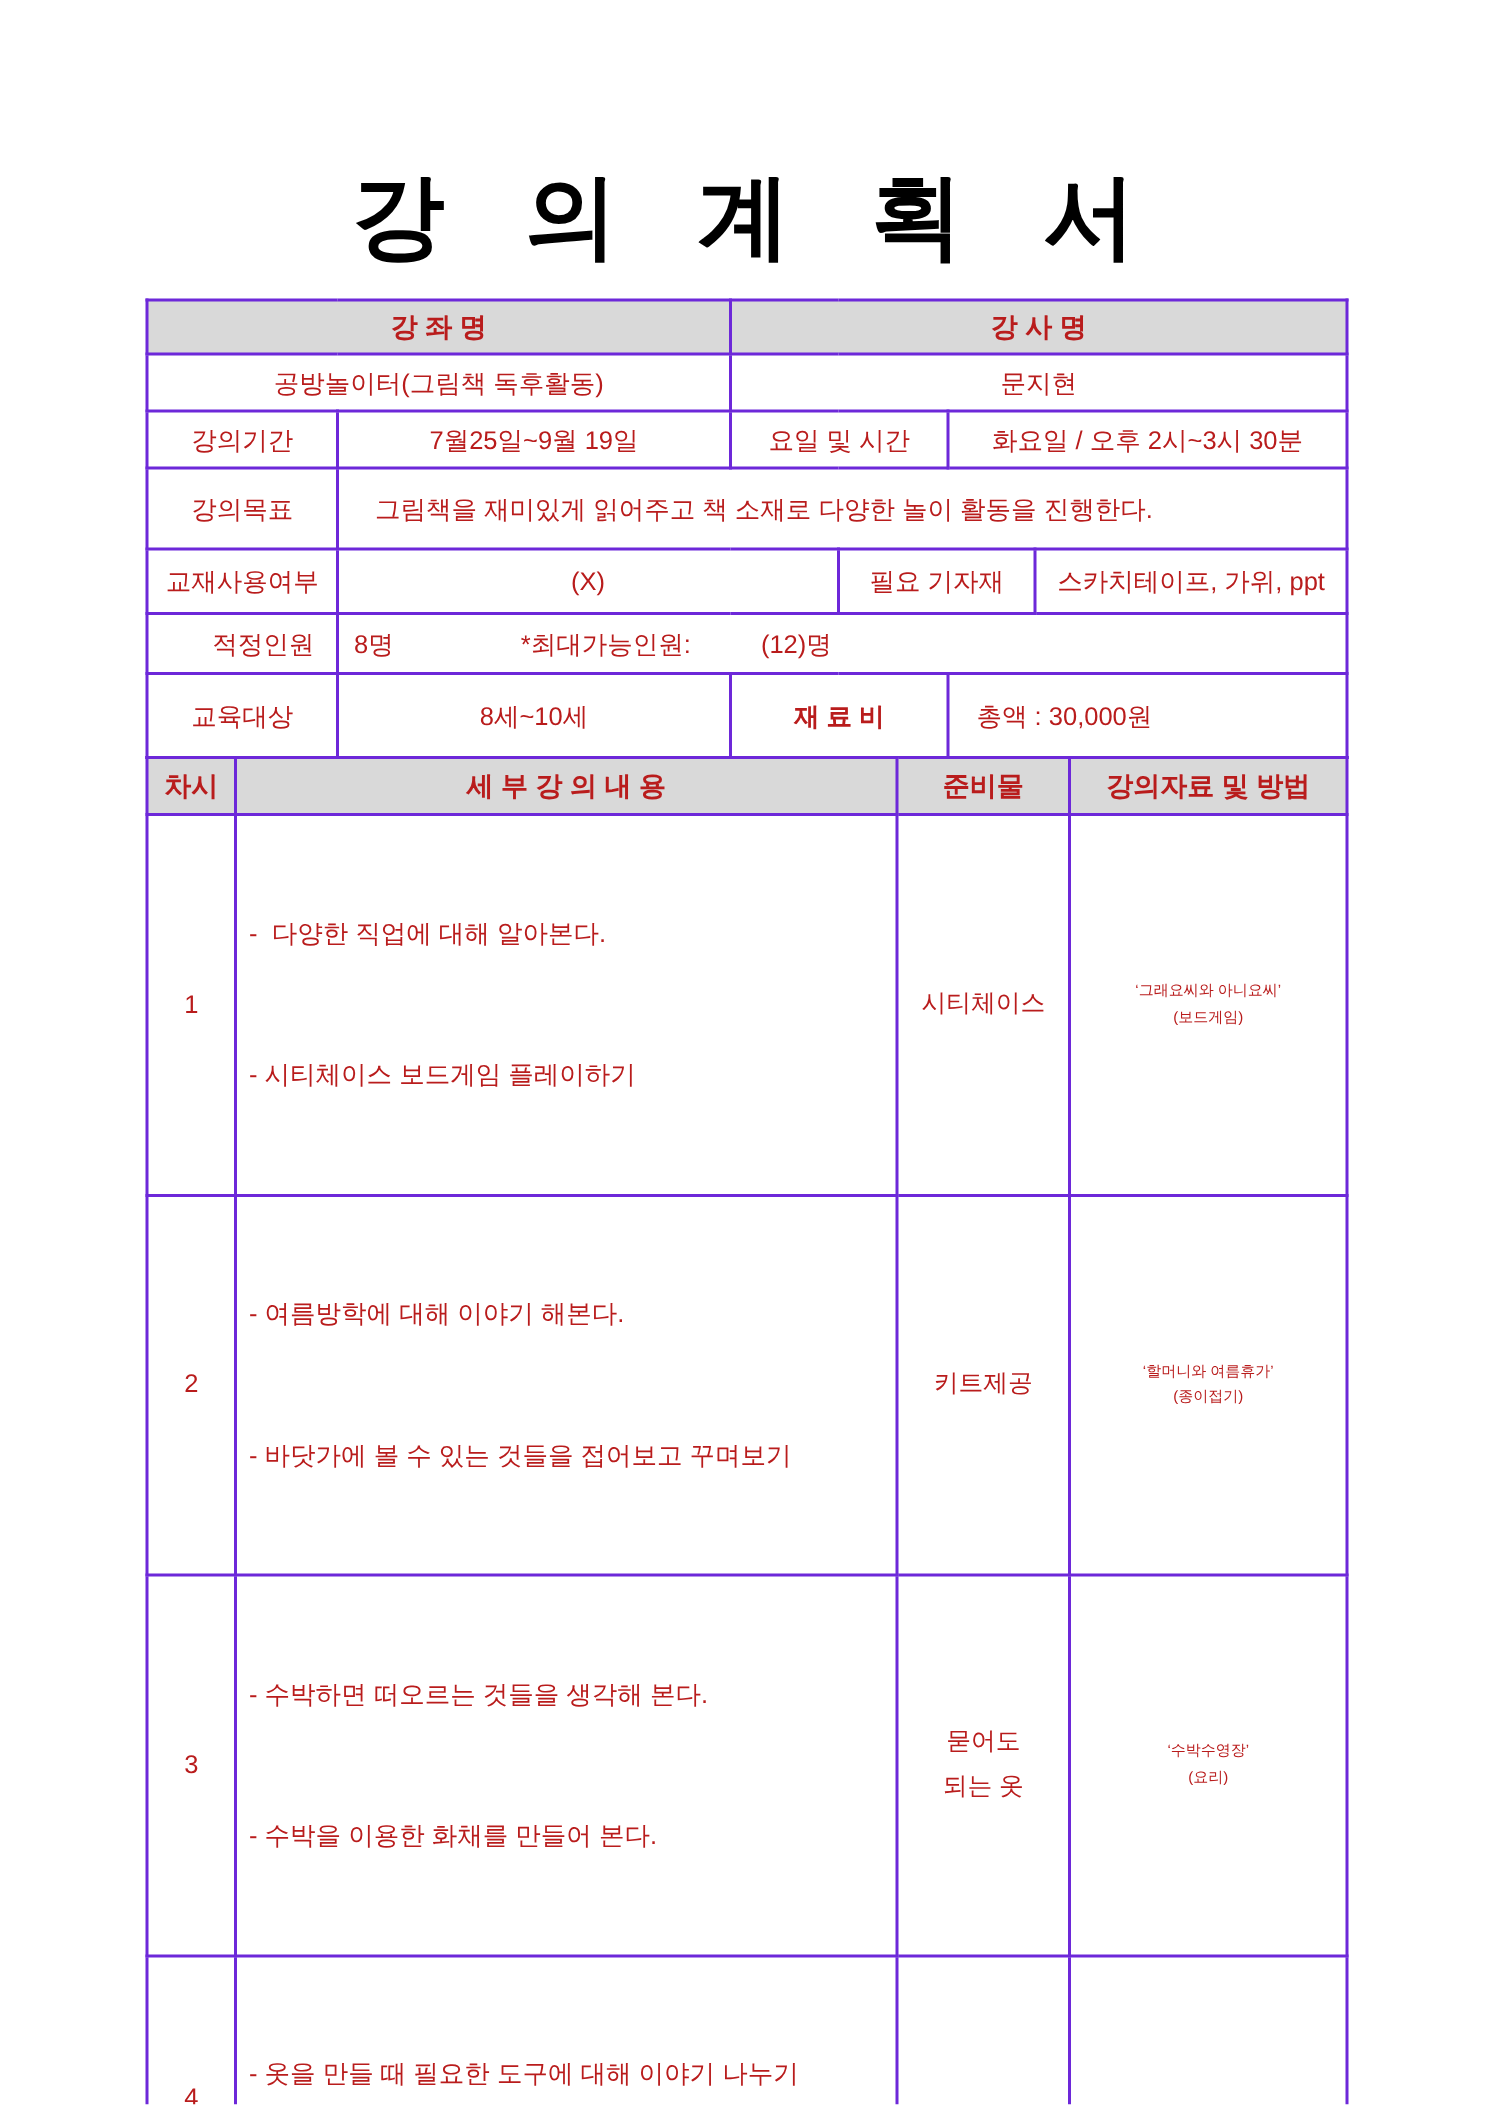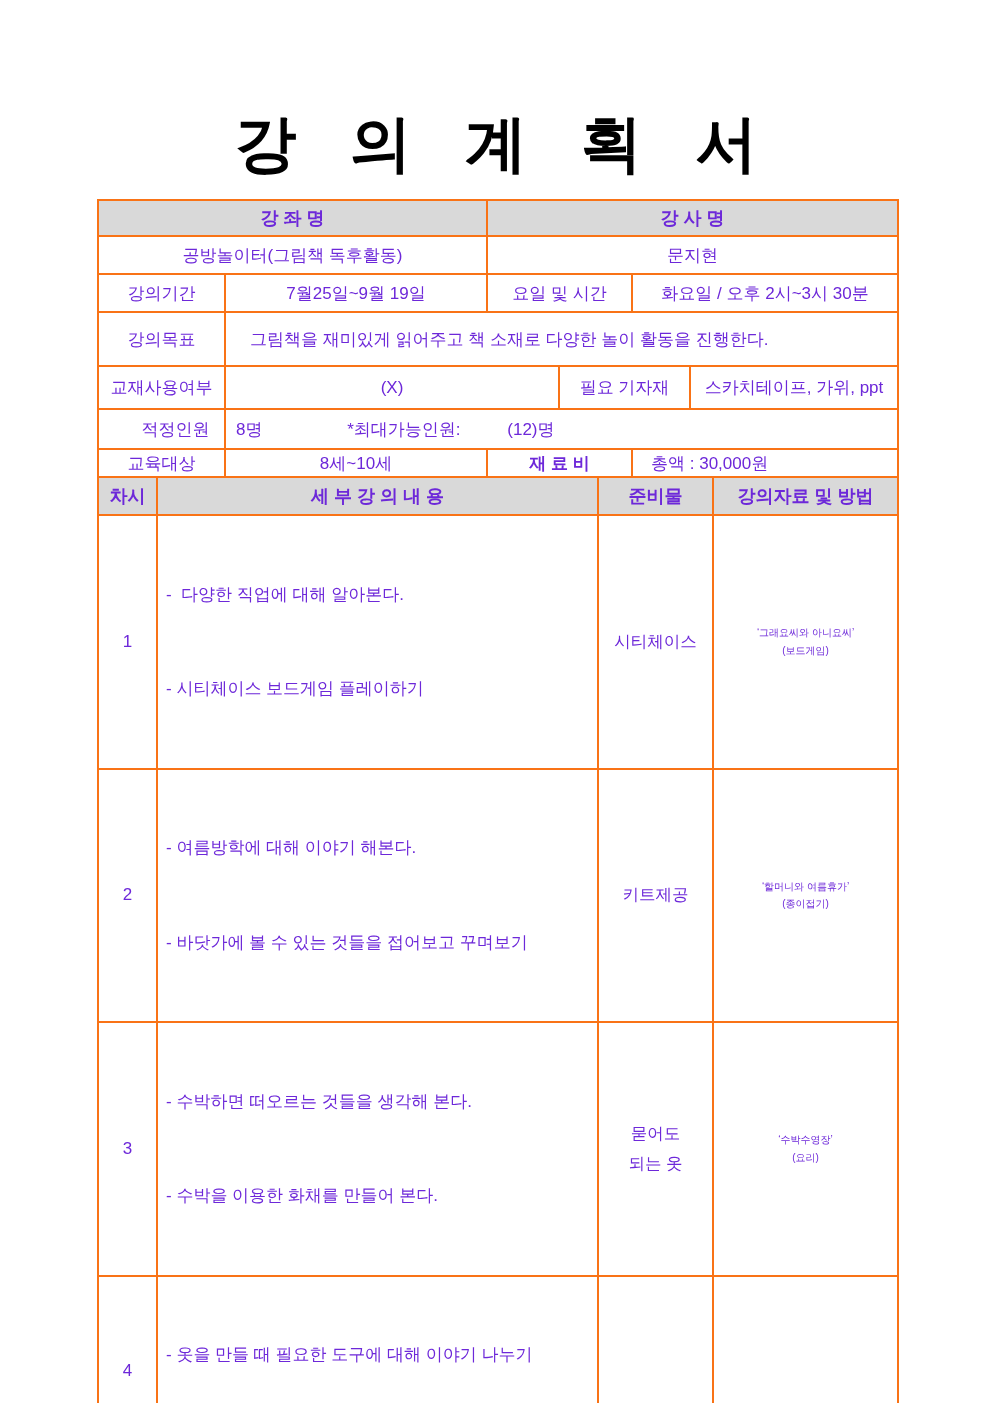--- a/index.html
+++ b/index.html
@@ -7,28 +7,28 @@
   .page {
     width:992px; height:1403px; background:#fff; position:relative;
     font-family:"Liberation Sans","DejaVu Sans",sans-serif; color:#111; overflow:hidden;
   }
   .doc-title {
     padding-top:102px; text-align:center; font-size:62px; font-weight:bold;
     letter-spacing:18px; text-indent:18px; color:#000;
   }
   .content { width:800px; margin:13px 0 0 97px; }
   table { border-collapse:collapse; table-layout:fixed; width:800px; }
-  td { border:2px solid #f97316; text-align:center; vertical-align:middle; font-size:17px; color:#6d28d9; }
+  td { border:2px solid #6d28d9; text-align:center; vertical-align:middle; font-size:17px; color:#b91c1c; }
   .gray { background:#d9d9d9; font-weight:bold; font-size:18px; }
   .left { text-align:left; padding-left:24px; }
   .bold { font-weight:bold; }
   
   .r-h1 td{height:36px;} .r-h2 td{height:38px;} .r-h3 td{height:38px;border-radius:11px;}
   .r-h4 td{height:54px;} .r-h5 td{height:50px;} .r-h6 td{height:43px;}
-  .r-h7 td{height:40px;padding-left:28px;} .r-h8 td{height:28px;border-radius:10px;}
+  .r-h7 td{height:40px;padding-left:28px;} .r-h8 td{height:56px;border-radius:10px;}
   .cap-gap1{ margin-left:80px; } .cap-gap2{ margin-left:42px; }
   .fee-left { text-align:left; padding-left:18px; }
   
   .sch { margin-top:-2px; }
   .sch .hdr td { height:38px; }
   .c-content { text-align:left; padding-left:8px; line-height:1.85; white-space:pre-wrap; font-size:17px; }
   .c-mat { font-size:16.5px; line-height:1.8; }
   .c-res { font-size:10px; line-height:1.75; }
   .sr0 td{height:88px;} .sr1 td{height:72px;} .sr2 td{height:73px;} .sr3 td{height:72px;}
 </style>

